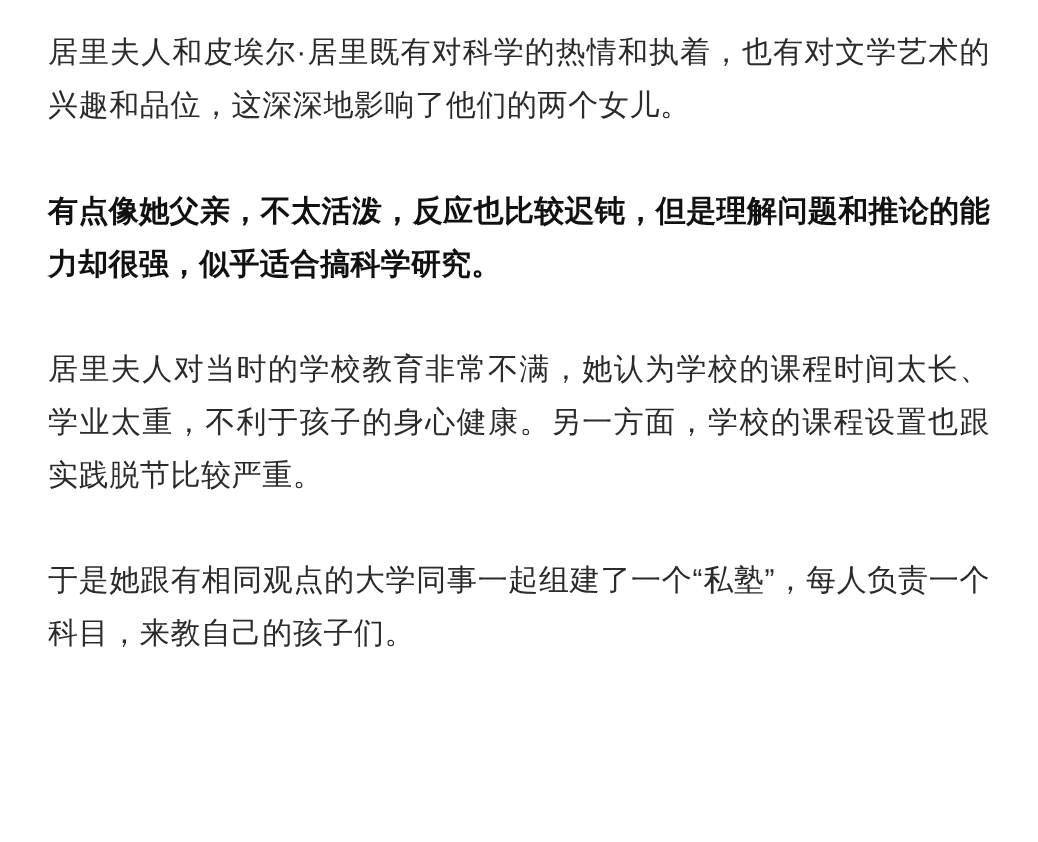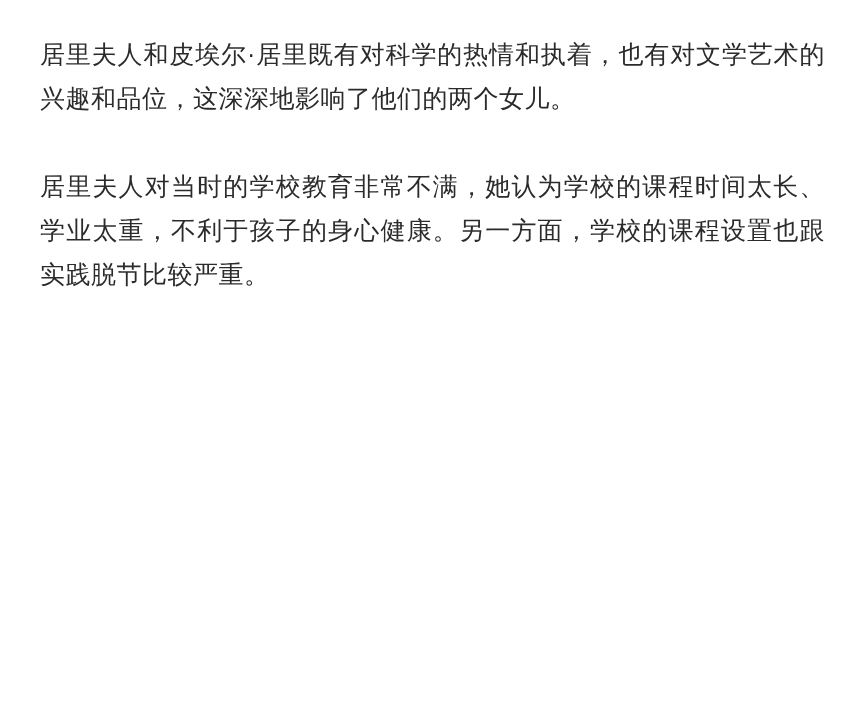--- a/index.html
+++ b/index.html
@@ -9,21 +9,21 @@
   }
   body {
     width: 865px;
     height: 702px;
     overflow: hidden;
     font-family: "Liberation Sans", "DejaVu Sans", sans-serif;
   }
   .article {
     box-sizing: border-box;
     width: 865px;
-    padding: 32px 40px 0 40px;
+    padding: 22px 40px 0 40px;
   }
   .para {
     margin: 0 0 44px 0;
     font-size: 25px;
     line-height: 1.76;
     color: #2b2b2b;
     letter-spacing: 0.5px;
     text-align: justify;
   }
   .para:last-child {
@@ -33,14 +33,16 @@
     font-weight: bold;
     color: #111111;
     letter-spacing: 0.2px;
   }
 </style>
 </head>
 <body>
 
 <div class="article">
   <p class="para">居里夫人和皮埃尔·居里既有对科学的热情和执着，也有对文学艺术的兴趣和品位，这深深地影响了他们的两个女儿。</p>
+  <p class="para bold">有点像她父亲，不太活泼，反应也比较迟钝，但是理解问题和推论的能力却很强，似乎适合搞科学研究。</p>
   <p class="para">居里夫人对当时的学校教育非常不满，她认为学校的课程时间太长、学业太重，不利于孩子的身心健康。另一方面，学校的课程设置也跟实践脱节比较严重。</p>
+  <p class="para">于是她跟有相同观点的大学同事一起组建了一个“私塾”，每人负责一个科目，来教自己的孩子们。</p>
 </div>
 
 </body></html>

